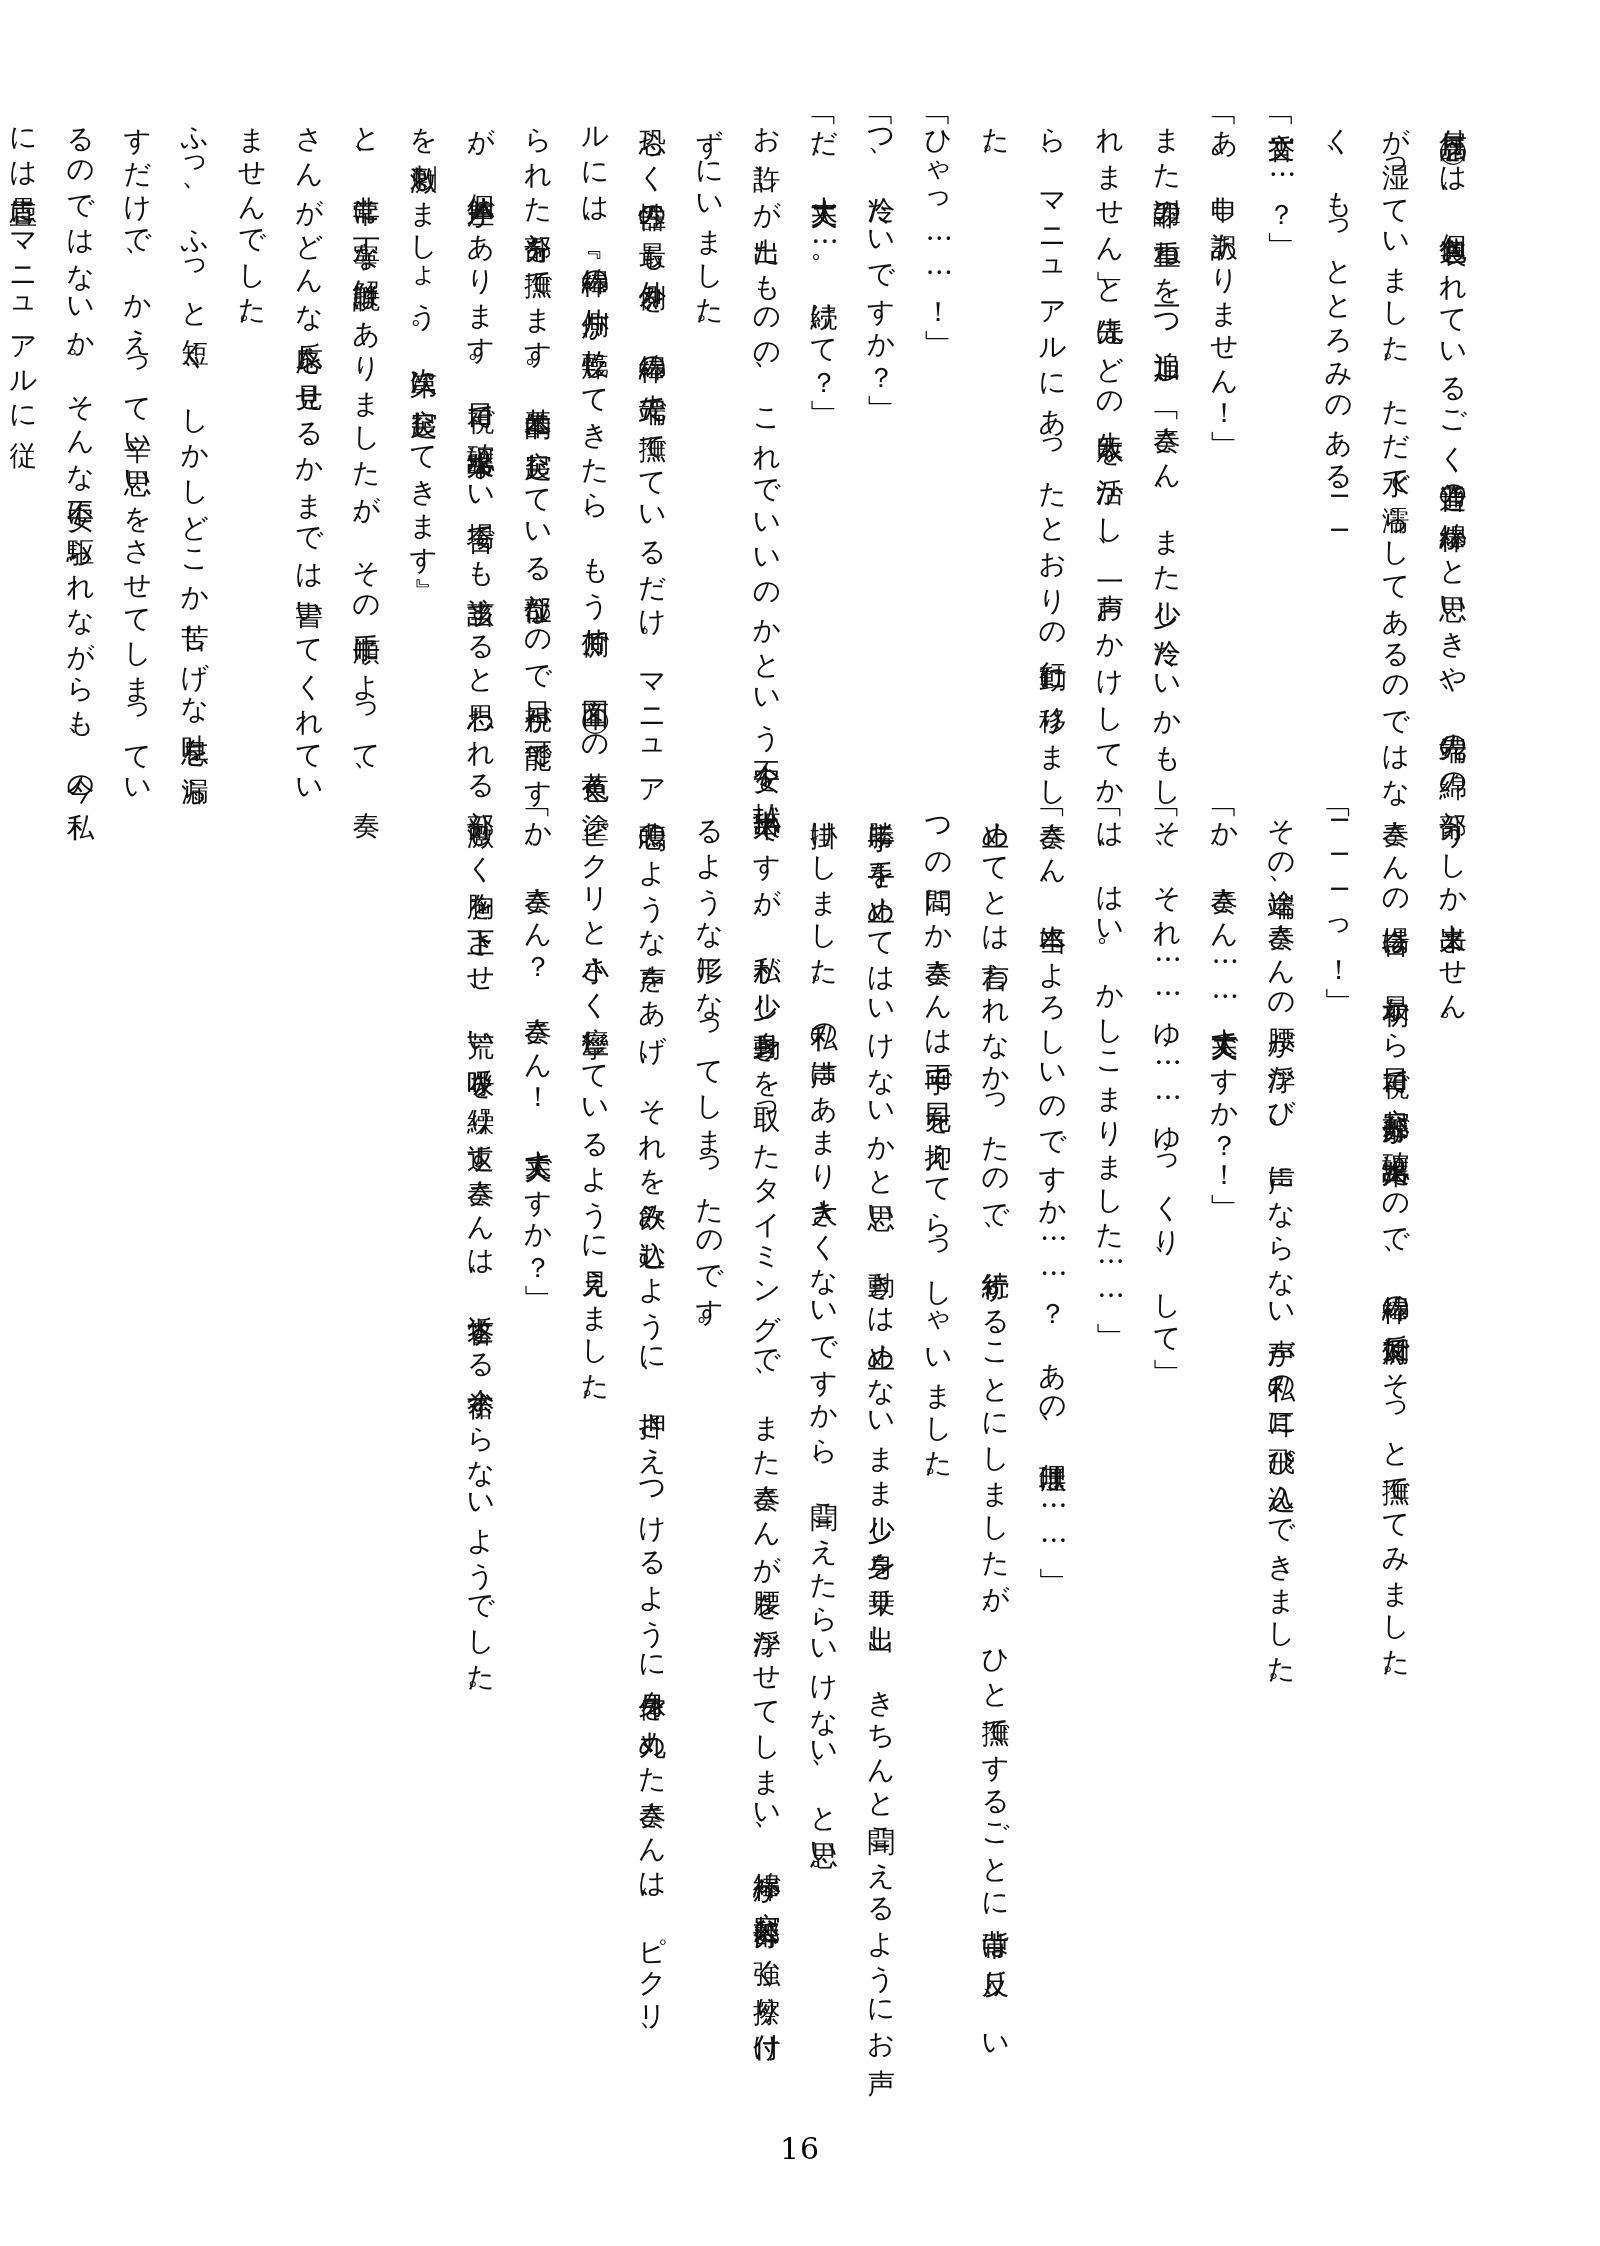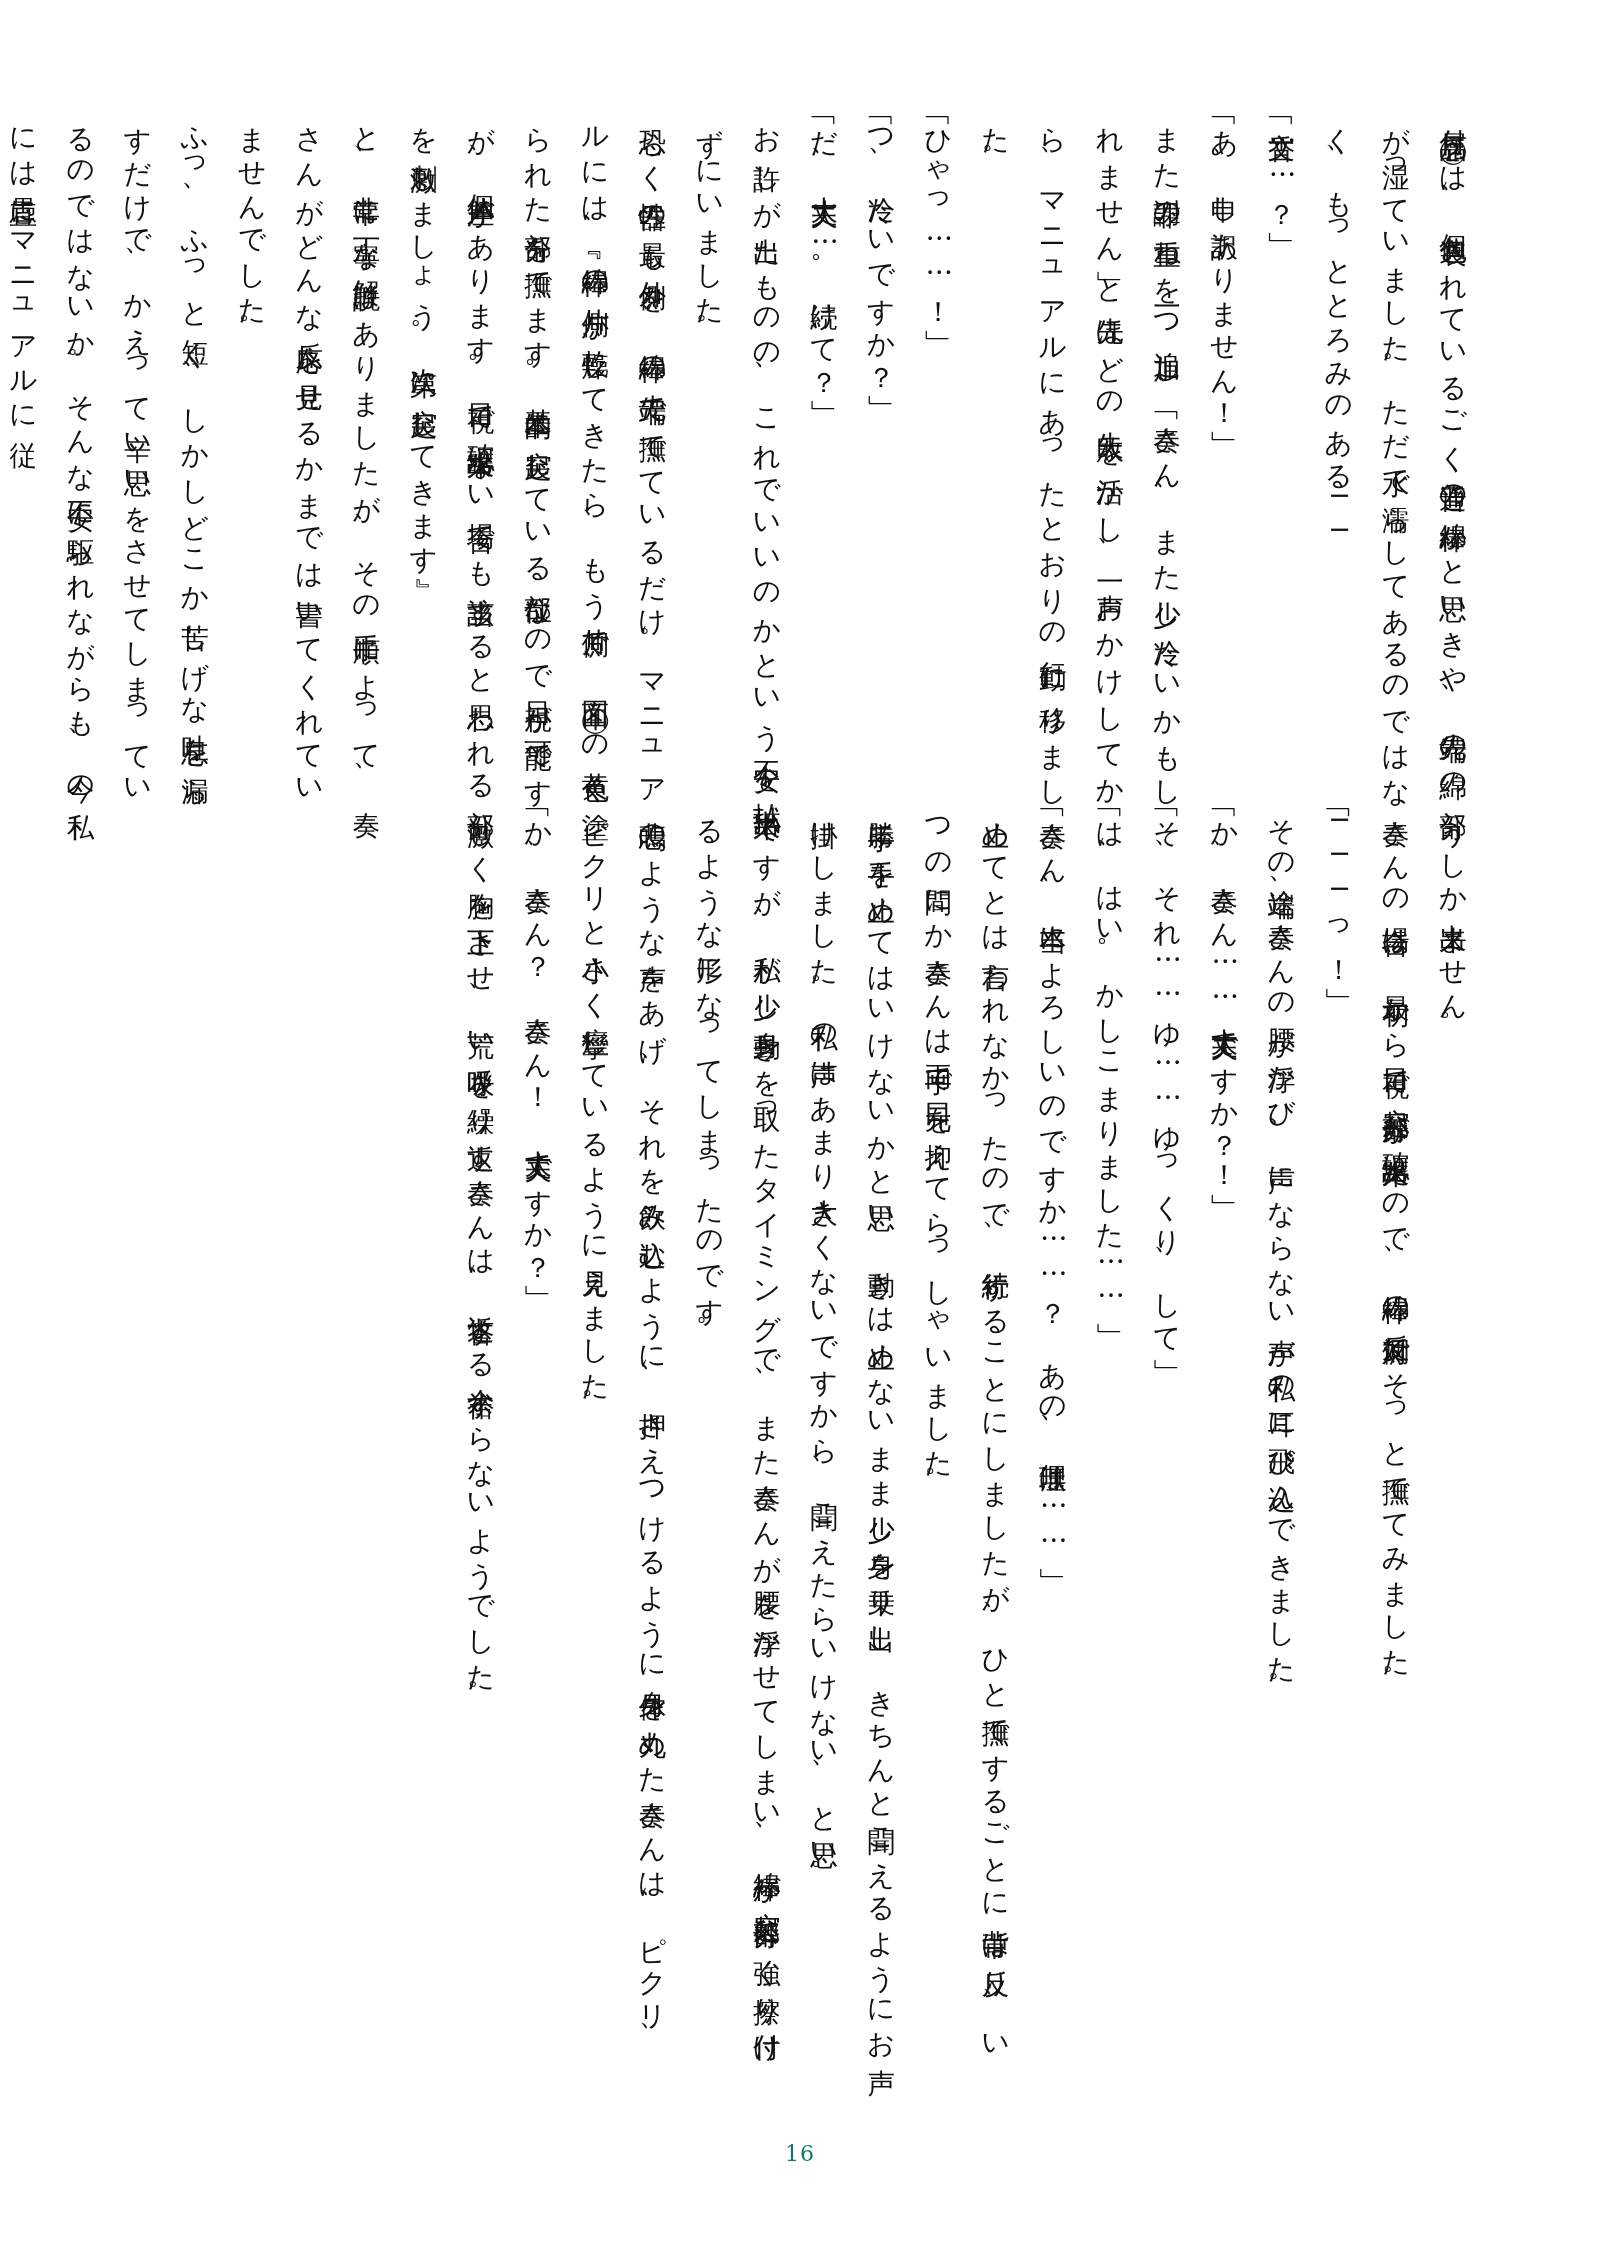--- a/index.html
+++ b/index.html
@@ -59,24 +59,24 @@
     text-indent: 1em;
   }
 
   
   .page-number {
     position: absolute;
     left: 0;
     right: 0;
     bottom: 80px;
     text-align: center;
-    font-size: 22px;
+    font-size: 30px;
     font-family: "DejaVu Serif", "Liberation Serif", serif;
     letter-spacing: 1px;
-    color: #0f766e;
+    color: #000000;
   }
 
   
   .paper-tint {
     position: absolute;
     inset: 0;
     pointer-events: none;
     background: #ffffff;
     opacity: 0;
   }

